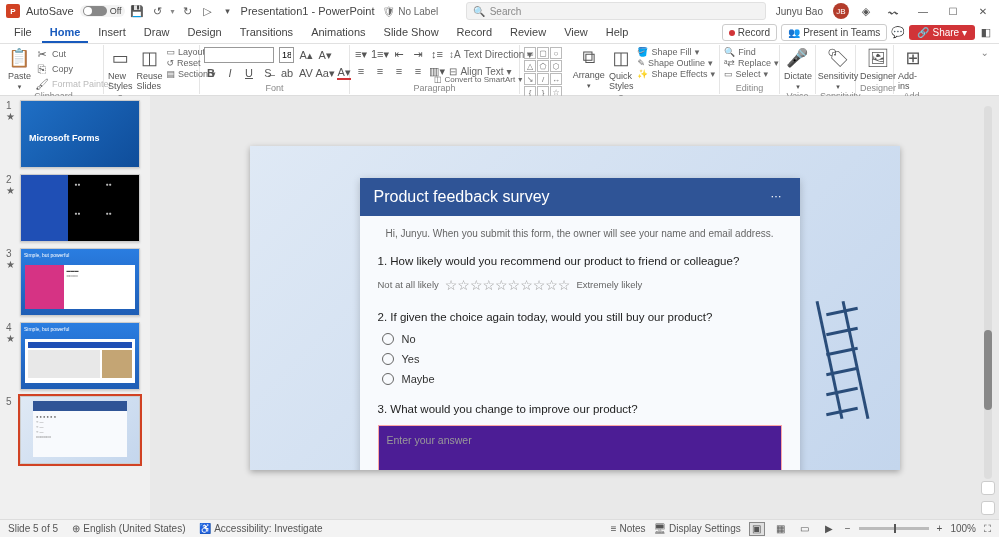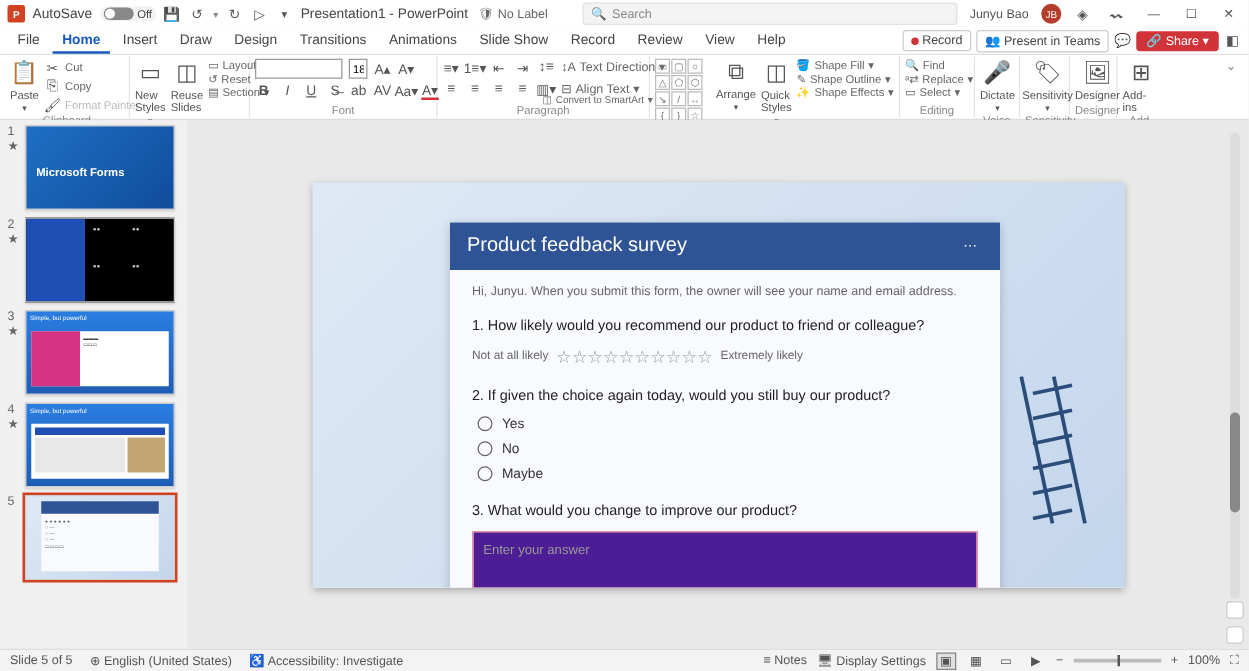--- a/index.html
+++ b/index.html
@@ -60,21 +60,21 @@
   .slide-scroll-track{flex:1;width:8px;background:#ddd;border-radius:4px;position:relative;}
   .slide-scroll-thumb{position:absolute;top:60%;width:8px;height:80px;background:#888;border-radius:4px;}
   .slide-canvas{width:650px;height:324px;background:linear-gradient(135deg,#dfe9f5 0%,#c4d6ed 100%);box-shadow:0 2px 6px rgba(0,0,0,.3);position:relative;overflow:hidden;}
   
   
   .form-card{position:absolute;left:110px;top:32px;width:440px;background:#f8fafd;box-shadow:0 2px 8px rgba(0,0,0,.2);}
   .form-header{background:#2f5496;color:#fff;padding:10px 14px;display:flex;justify-content:space-between;align-items:center;}
   .form-title{font-size:16px;font-weight:400;}
   .form-menu{padding:0 4px;}
   .form-body{padding:12px 18px;font-size:11px;color:#333;}
-  .form-note{color:#666;font-size:10px;margin-bottom:16px;}
+  .form-note{color:#666;font-size:10px;margin-bottom:16px;text-align:center;}
   .q{margin-bottom:18px;}
   .q-text{font-size:11.5px;color:#222;margin-bottom:10px;}
   .rating-row{display:flex;align-items:center;gap:6px;font-size:9.5px;color:#666;}
   .star{color:#999;font-size:14px;}
   .radio-opt{display:flex;align-items:center;gap:8px;margin:8px 0 8px 4px;font-size:11px;color:#333;}
   .radio-circle{width:12px;height:12px;border:1.5px solid #666;border-radius:50%;}
   .text-answer{width:100%;height:46px;background:#4c1d95;border:1px solid #fca5a5;padding:8px;font-size:10.5px;color:#999;}
   
   .slide-deco-ladder{position:absolute;right:32px;bottom:50px;width:40px;height:120px;}
   .slide-deco-ladder .rail{position:absolute;width:3px;height:100%;background:#2a4d7a;transform:rotate(-12deg);}
@@ -414,25 +414,25 @@
               <span id="stars-host"><span class="star">☆</span><span class="star">☆</span><span class="star">☆</span><span class="star">☆</span><span class="star">☆</span><span class="star">☆</span><span class="star">☆</span><span class="star">☆</span><span class="star">☆</span><span class="star">☆</span></span>
               <span>Extremely likely</span>
             </div>
           </div>
 
           <div class="q">
             <div class="q-text"><span>2.</span> <span>If given the choice again today, would you still buy our product?</span></div>
             <div id="q2-opts">
                 <div class="radio-opt">
                   <span class="radio-circle"></span>
-                  <span>Yes</span>
+                  <span>No</span>
                 </div>
                 <div class="radio-opt">
                   <span class="radio-circle"></span>
-                  <span>No</span>
+                  <span>Yes</span>
                 </div>
                 <div class="radio-opt">
                   <span class="radio-circle"></span>
                   <span>Maybe</span>
                 </div>
               </div>
           </div>
 
           <div class="q" style="margin-bottom:6px;">
             <div class="q-text"><span>3.</span> <span>What would you change to improve our product?</span></div>

